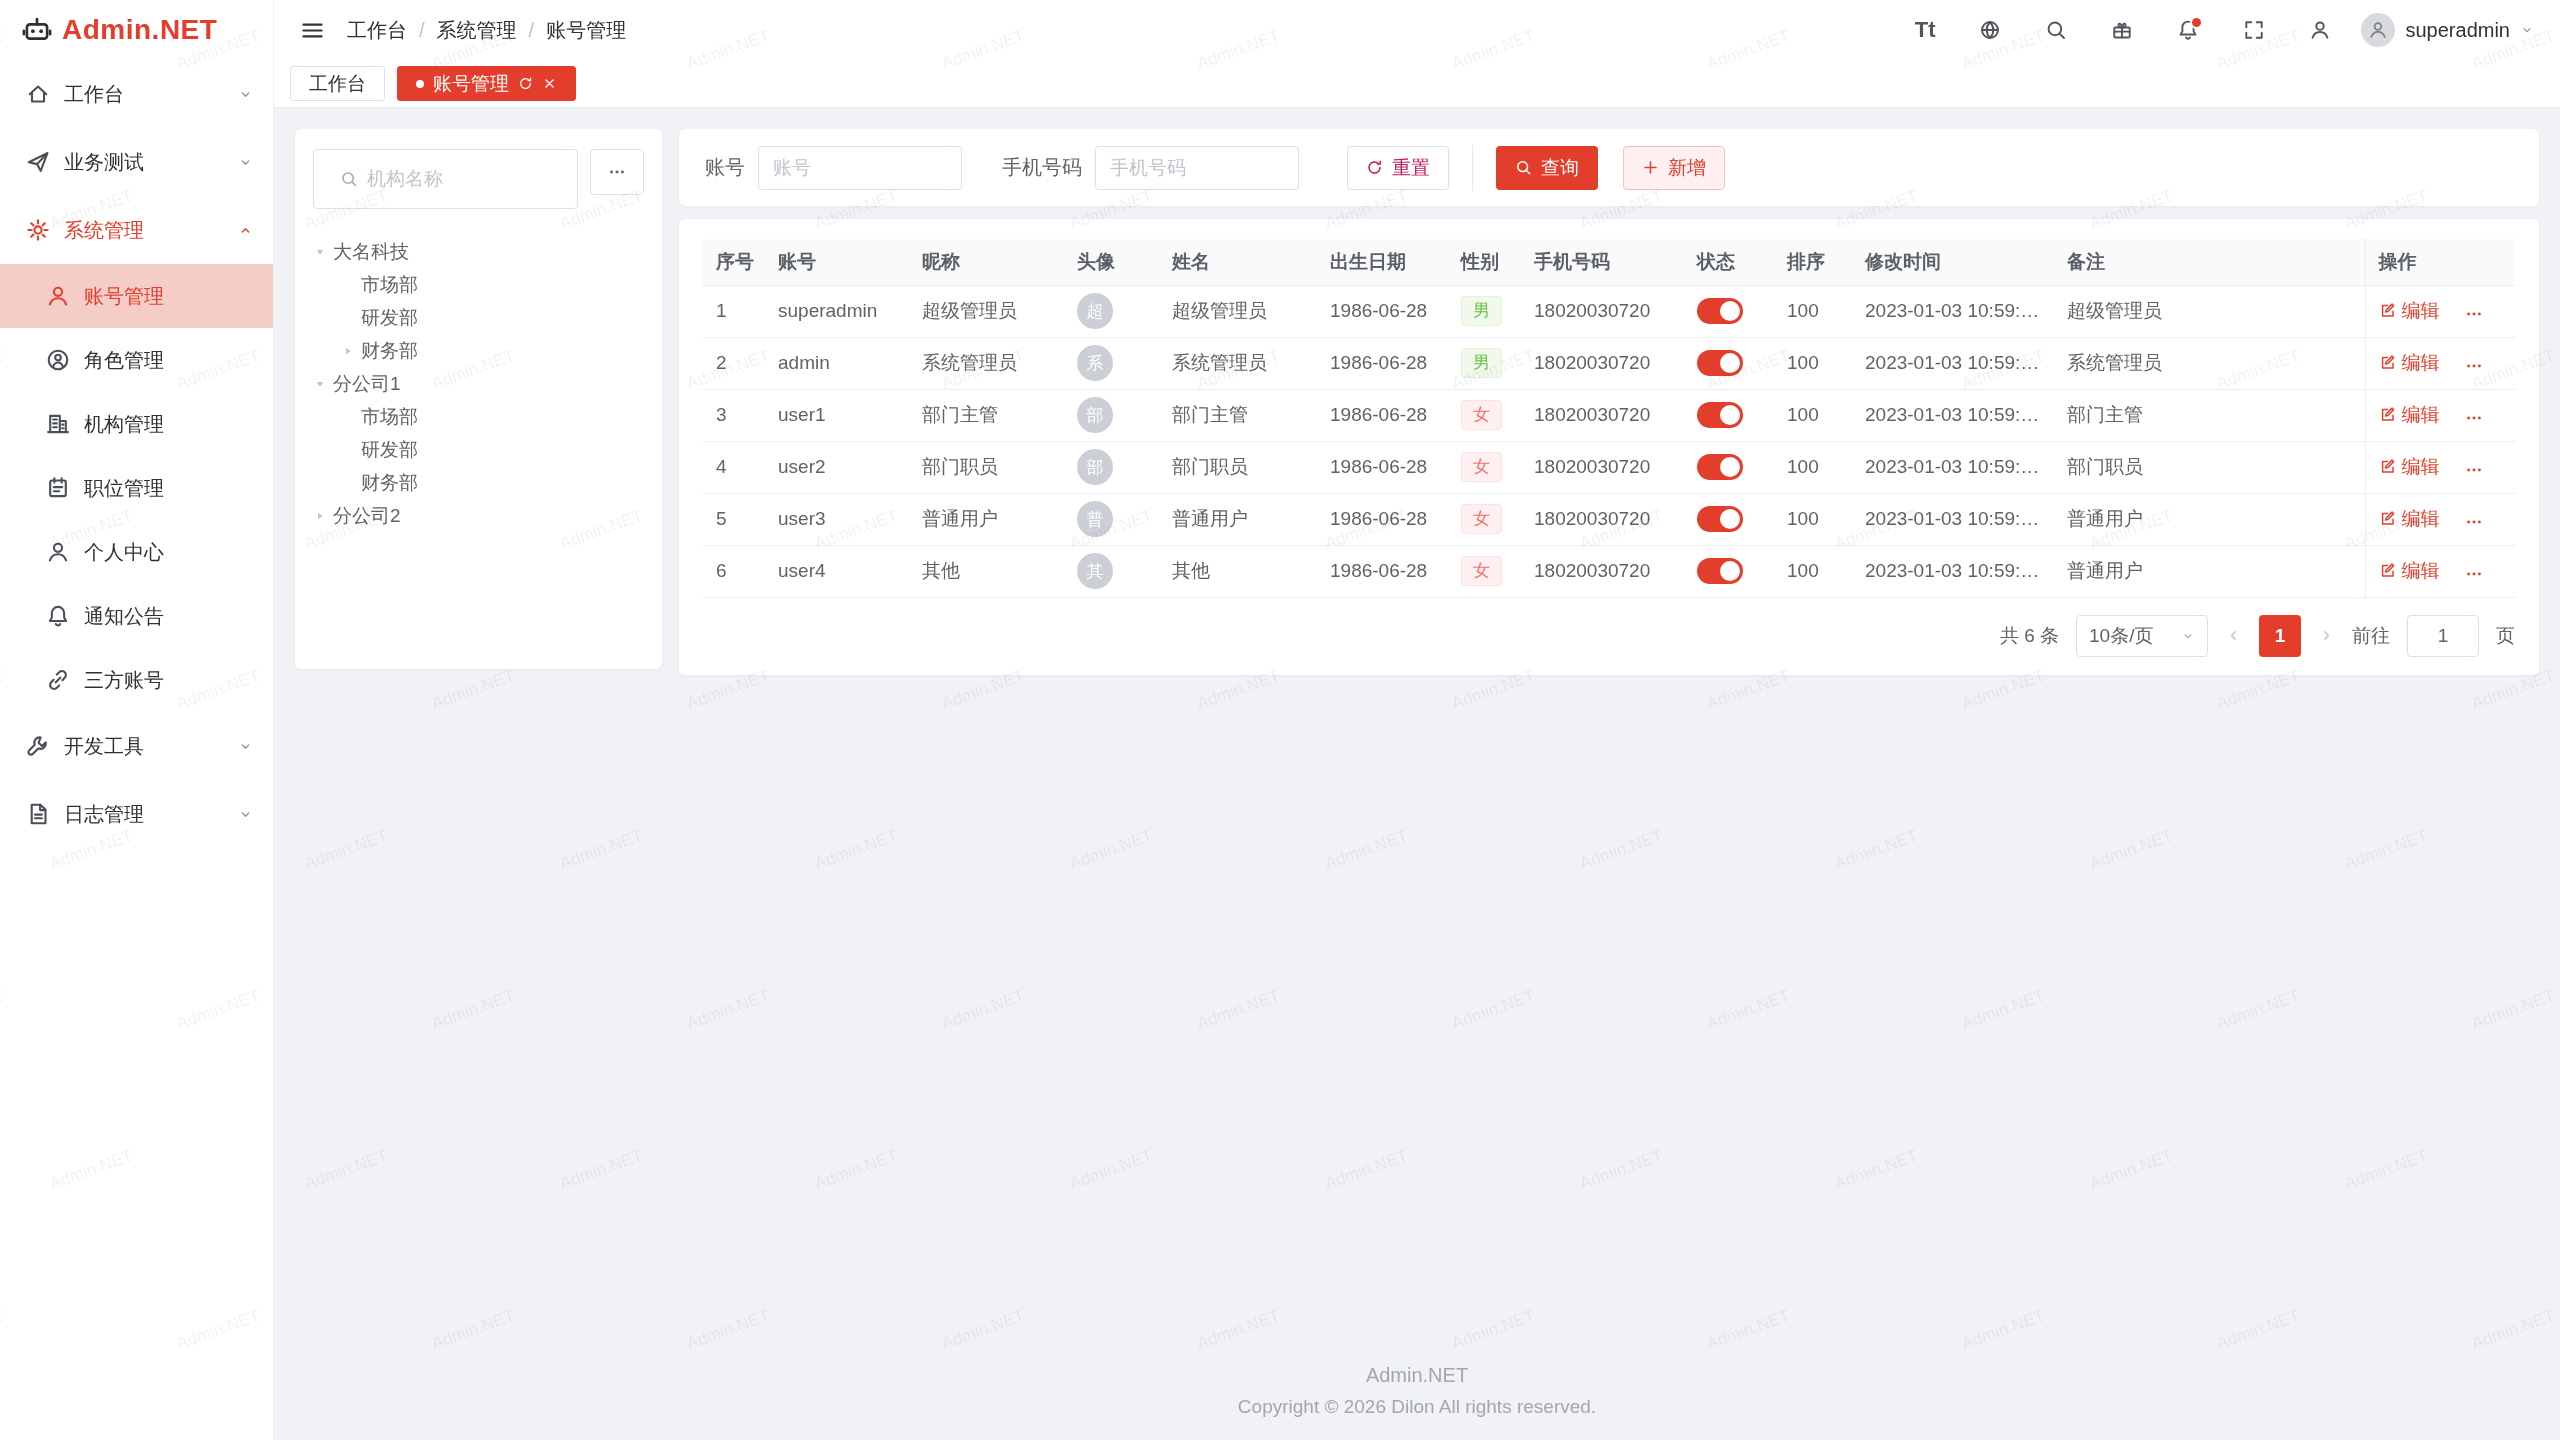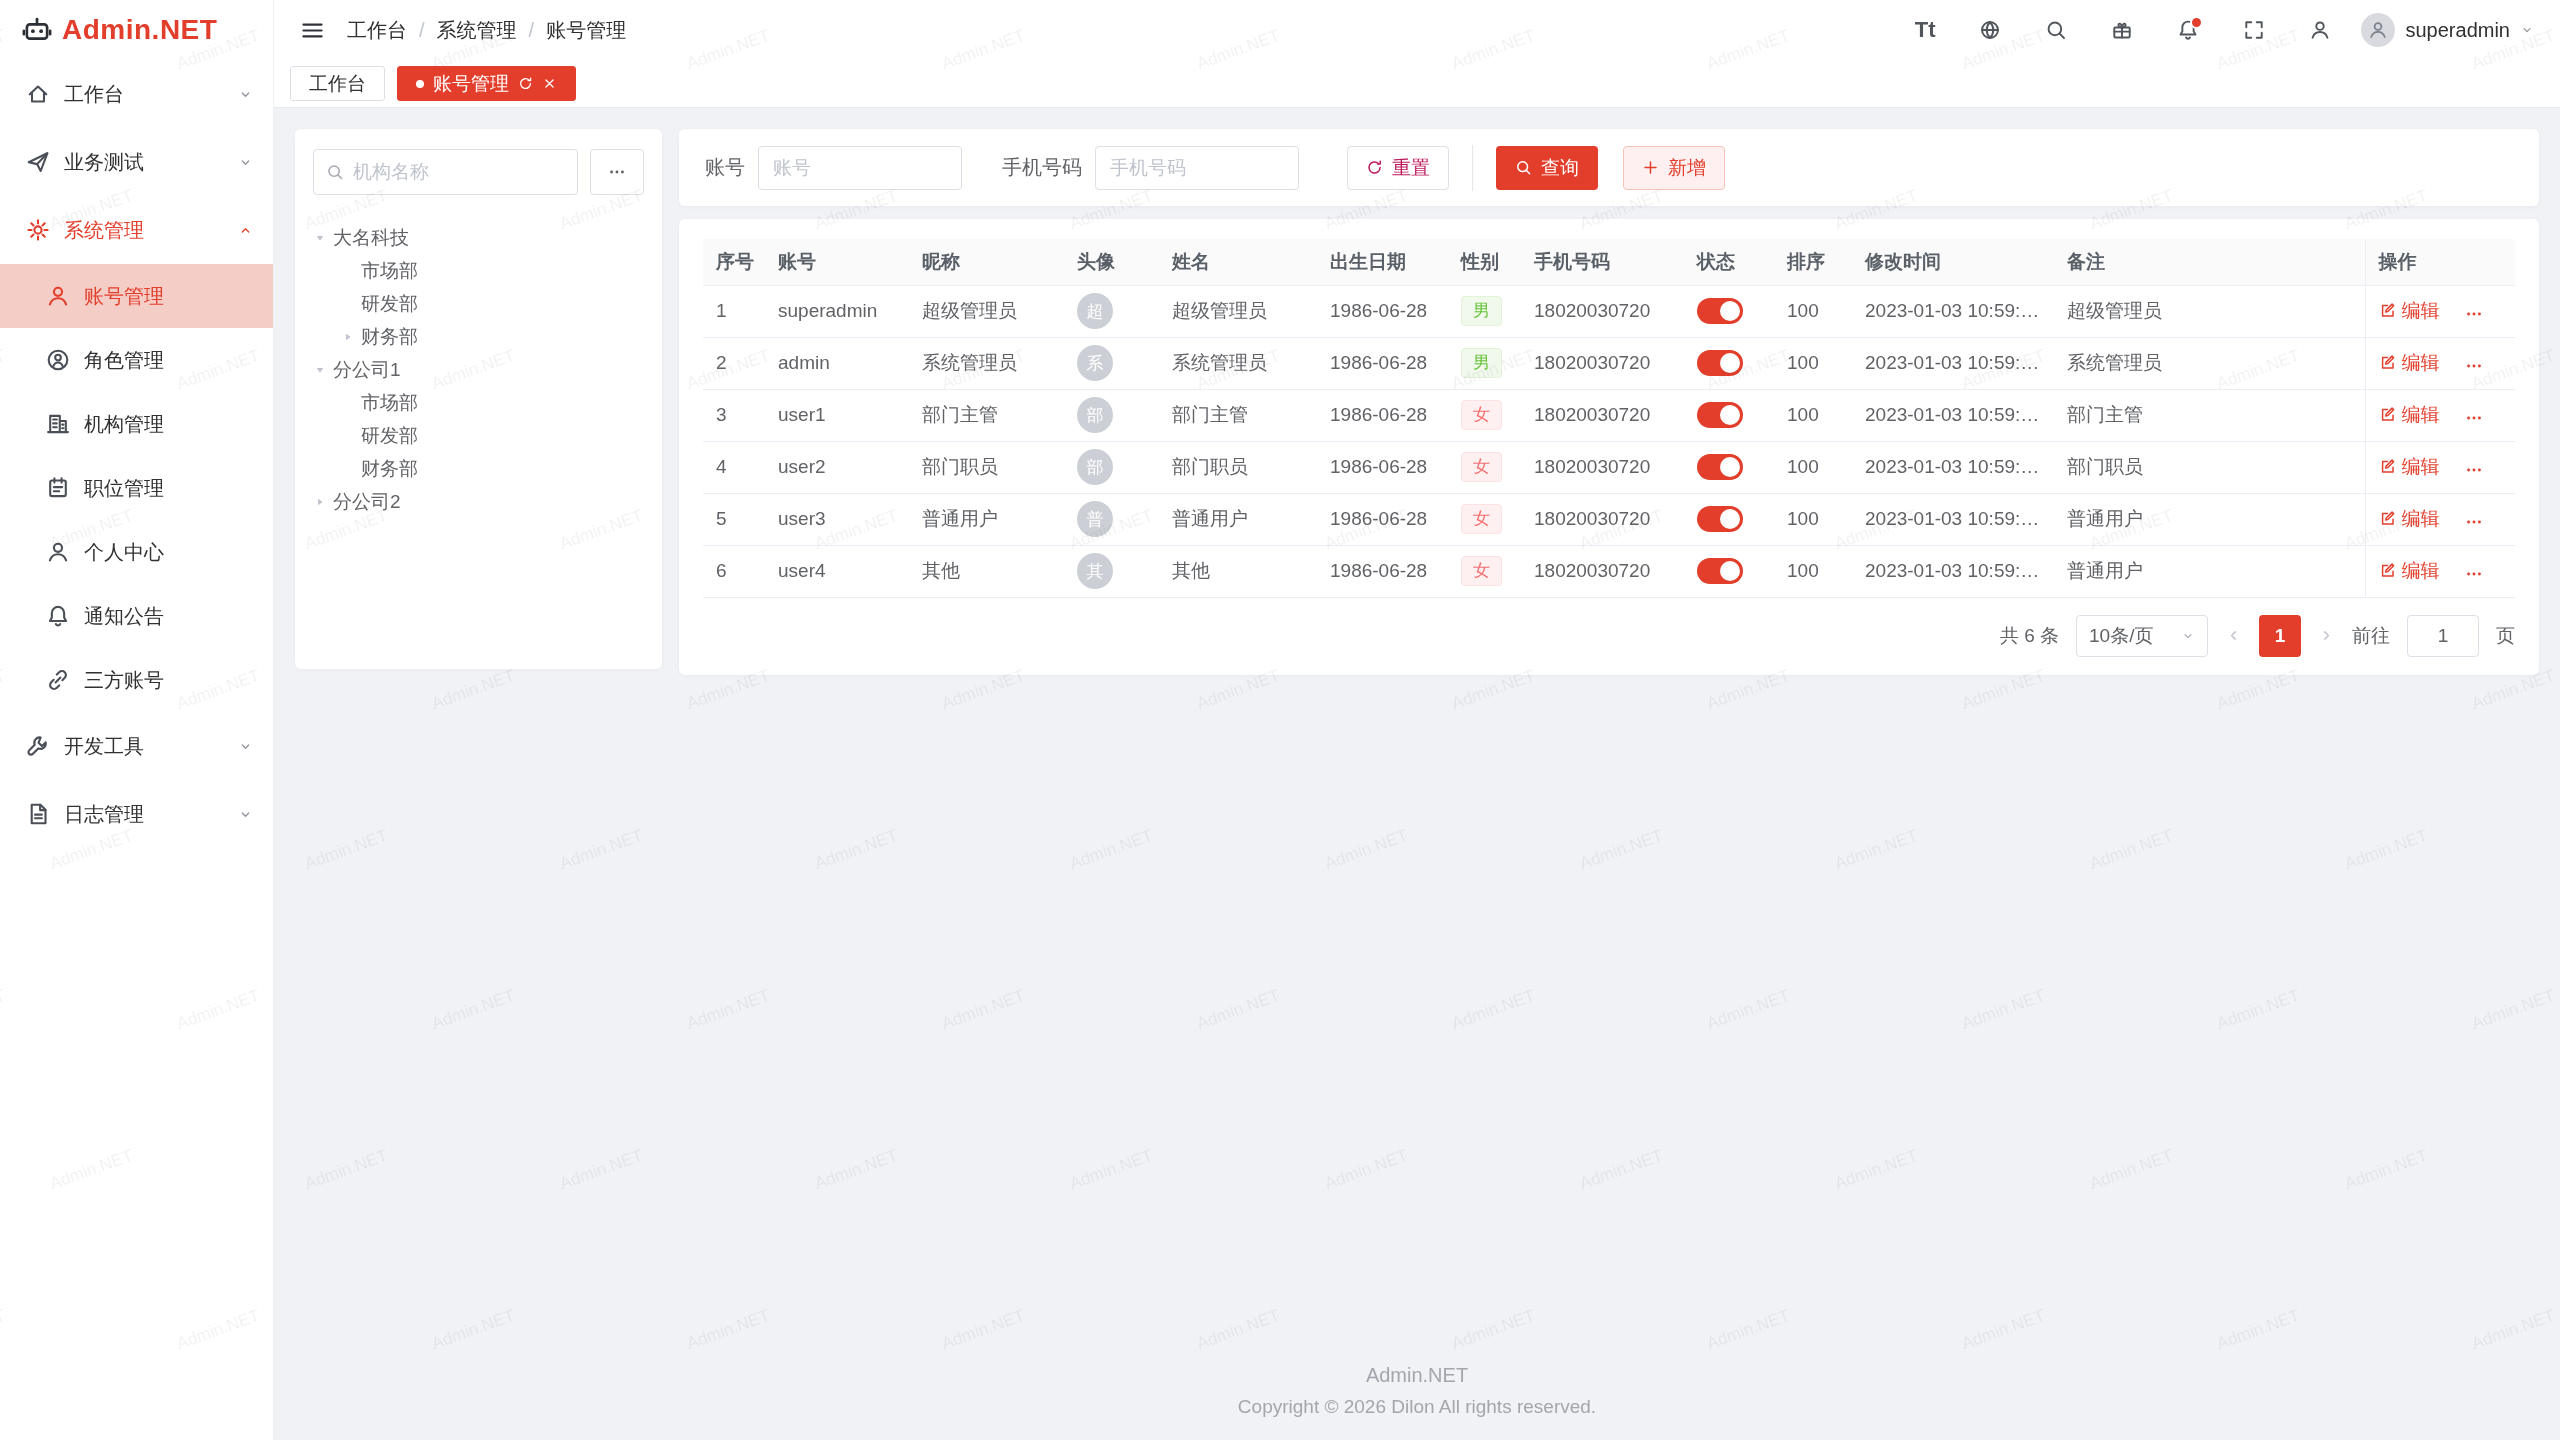--- a/index.html
+++ b/index.html
@@ -45,21 +45,21 @@
   .tab-dot{width:8px;height:8px;border-radius:50%;background:#fff;display:inline-block}
   .tab-ic{font-size:15px}
 
   .content{flex:1;background:#f0f2f5;position:relative;padding:21px;overflow:hidden}
   .main{display:flex;gap:17px;align-items:flex-start}
   .panel{background:#fff;border-radius:6px;box-shadow:0 1px 4px rgba(0,0,0,.04)}
 
   
   .tree-panel{width:367px;flex:none;height:540px;padding:20px 18px}
   .tree-top{display:flex;gap:12px}
-  .tree-search{flex:1;height:46px;border:1px solid #dcdfe6;border-radius:4px;display:flex;align-items:center;padding:0 12px;gap:9px;color:#a8abb2}
+  .tree-search{flex:1;height:60px;border:1px solid #dcdfe6;border-radius:4px;display:flex;align-items:center;padding:0 26px;gap:9px;color:#a8abb2}
   .tree-search .ts-icon{font-size:18px;color:#a8abb2}
   .tree-search input{border:none;outline:none;width:100%;font-size:19px;color:#606266;font-family:inherit}
   .tree-search input::placeholder{color:#bfc4cc}
   .tree-more{width:54px;height:46px;border:1px solid #dcdfe6;border-radius:4px;background:#fff;display:flex;align-items:center;justify-content:center;color:#606266;font-size:18px;cursor:pointer}
   .tree{margin-top:26px}
   .tree-node{display:flex;align-items:center;height:33px;font-size:19px;color:#606266;cursor:pointer;gap:6px}
   .tree-node .caret{font-size:14px;color:#c0c4cc}
   .tree-node .caret-ph{width:14px;display:inline-block}
   .tree-node.lv1{margin-left:28px}
 

